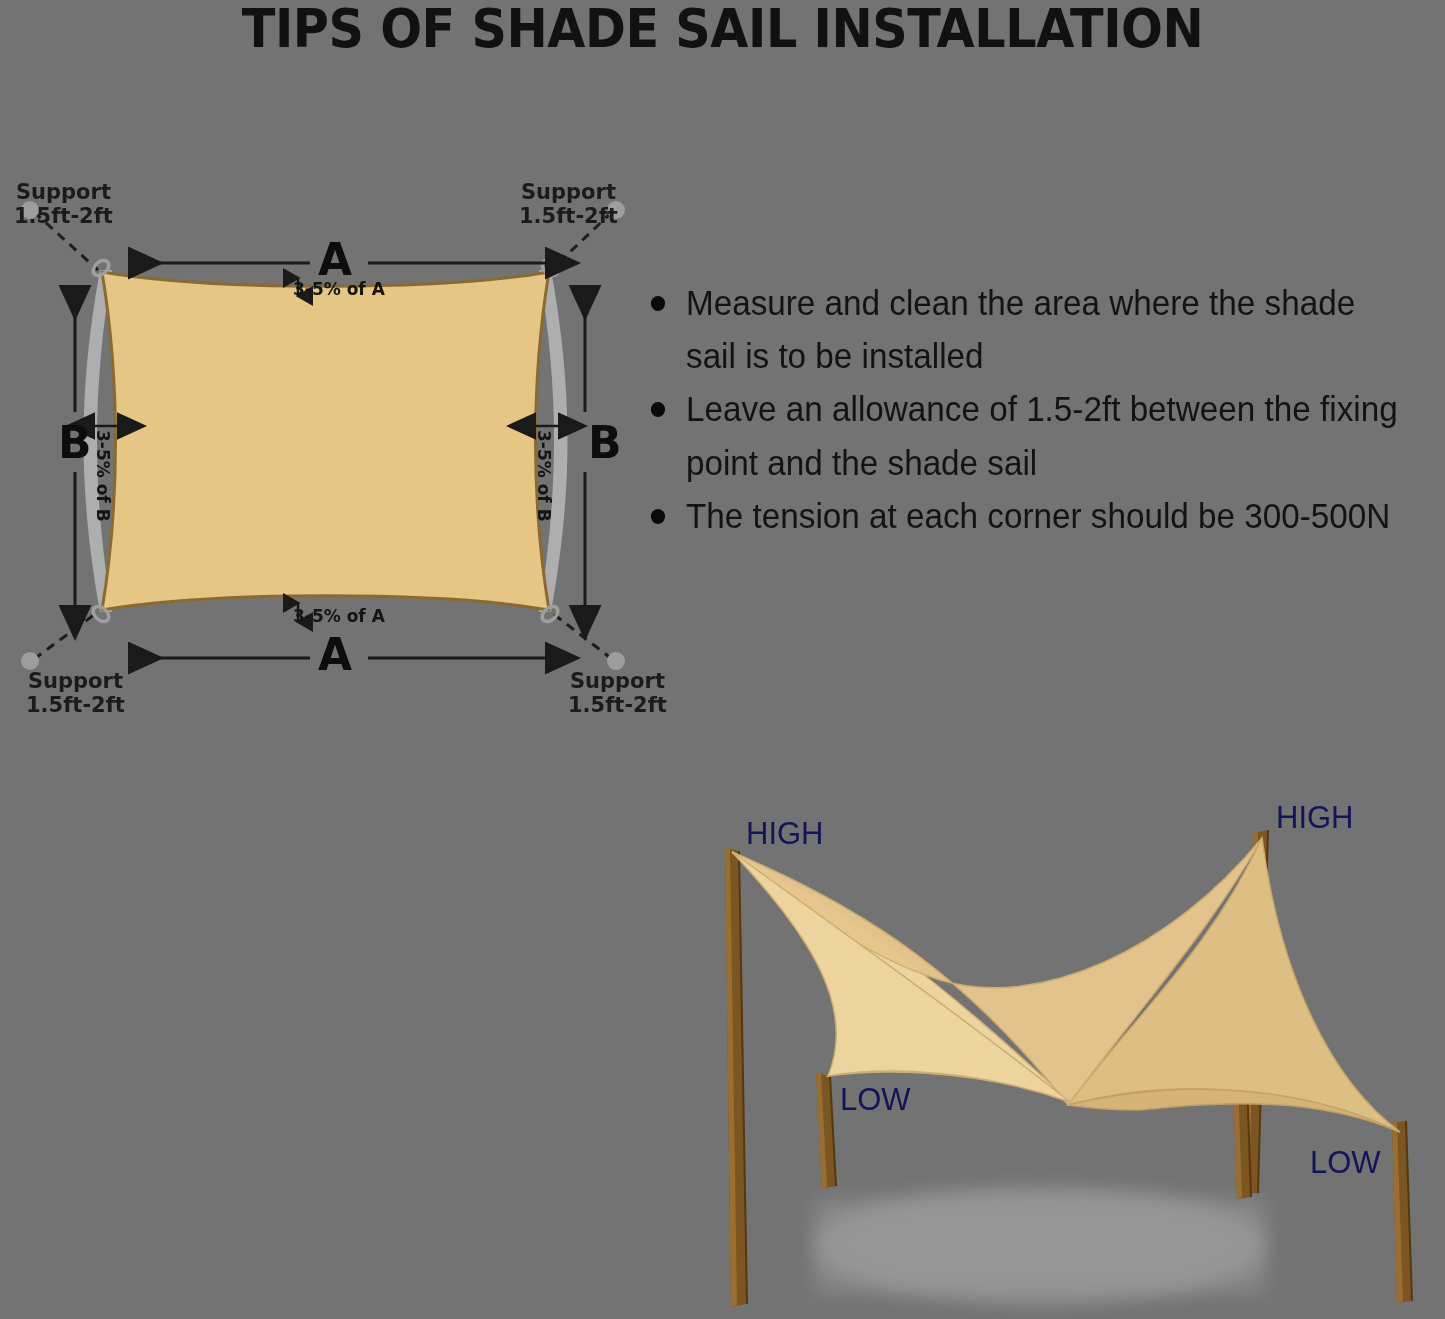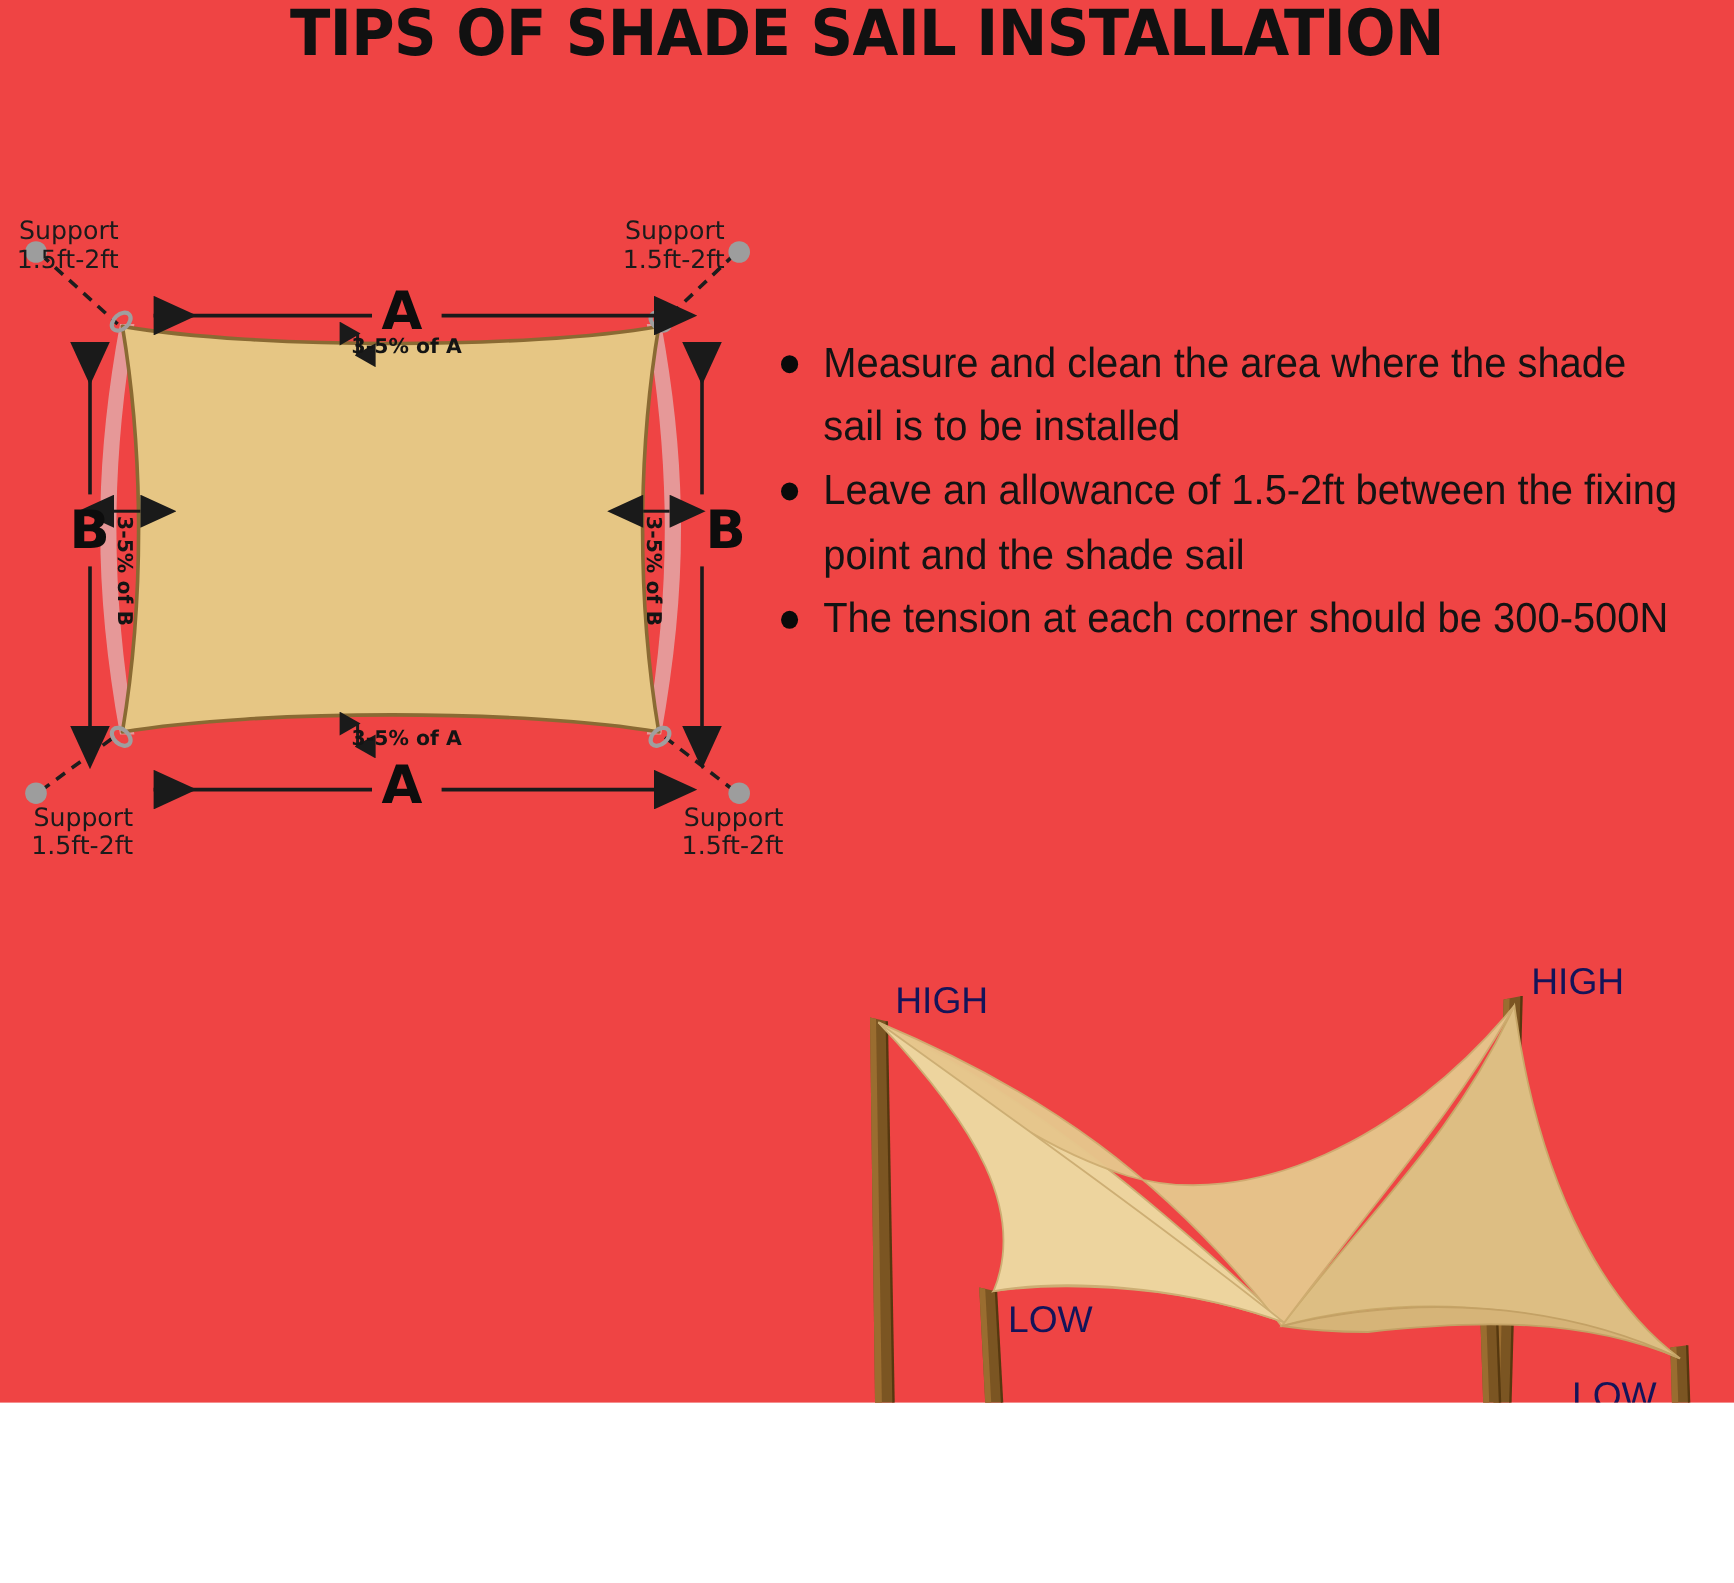--- a/index.html
+++ b/index.html
@@ -3,22 +3,22 @@
 <meta charset="utf-8">
 <style>
   html, body {
     margin: 0;
     padding: 0;
     background: #ffffff;
   }
   #page {
     position: relative;
     width: 1445px;
-    height: 1169px;
-    background: #ef4444;
+    height: 1319px;
+    background: #737373;
     overflow: hidden;
     font-family: "Liberation Sans", sans-serif;
   }
 
   
   #title {
     position: absolute;
     left: 0;
     top: -2px;
     width: 1445px;
@@ -35,23 +35,23 @@
 
   
   .lbl {
     position: absolute;
     font-family: "DejaVu Sans", sans-serif;
     color: #1b1b1b;
     white-space: nowrap;
   }
   .support-lbl {
     font-size: 21px;
-    font-weight: 400;
+    font-weight: 700;
     line-height: 1.12;
-    text-align: right;
+    text-align: center;
   }
   .dim-letter {
     font-family: "DejaVu Sans", sans-serif;
     font-weight: bold;
     font-size: 44px;
     color: #0d0d0d;
   }
   .pct-lbl {
     font-size: 17px;
     font-weight: 600;

